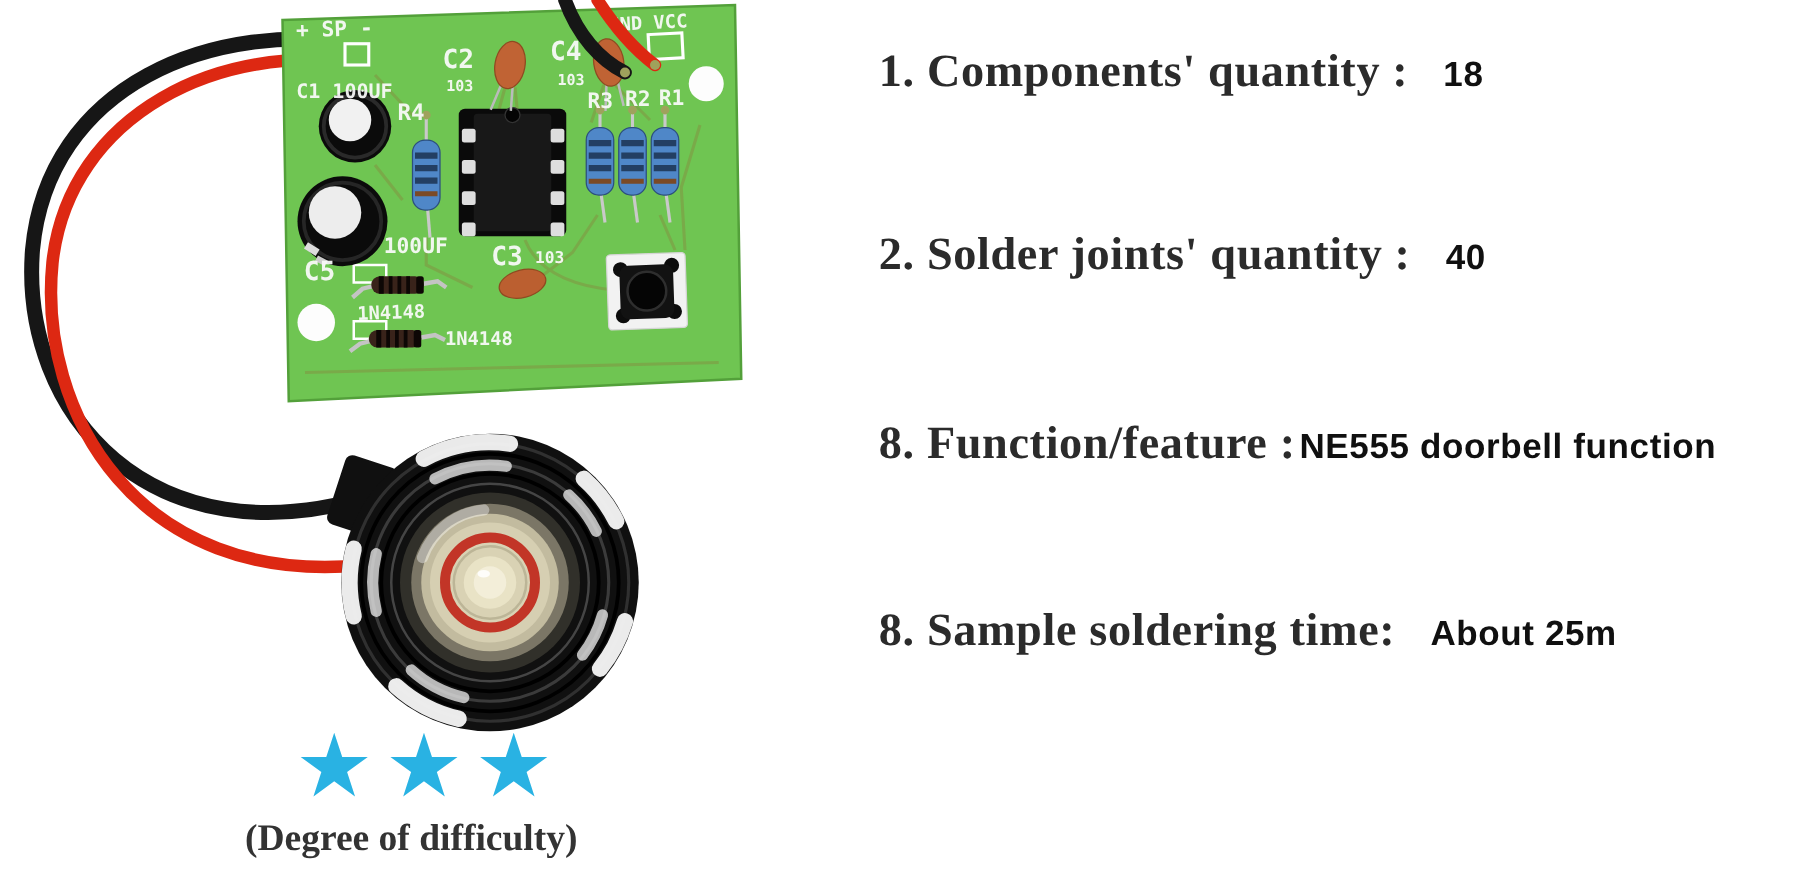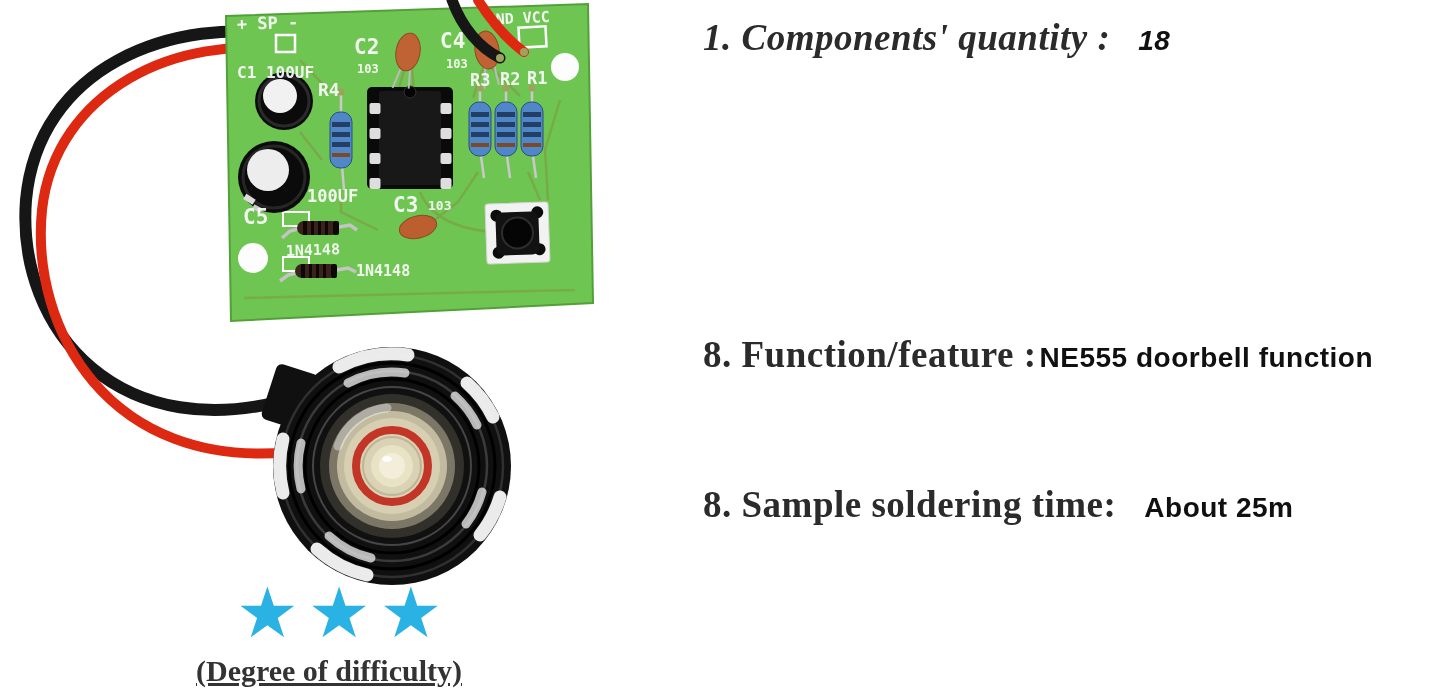--- a/index.html
+++ b/index.html
@@ -5,26 +5,26 @@
   html,body{margin:0;padding:0;background:#fff;}
   #stage{position:relative;width:1445px;height:697px;background:#ffffff;overflow:hidden;
          font-family:"Liberation Sans",sans-serif;}
   .photo-svg{position:absolute;left:0;top:0;}
   .spec-row{position:absolute;left:703px;display:flex;align-items:baseline;white-space:nowrap;}
   .spec-label{font-family:"Liberation Serif",serif;font-weight:700;font-size:37px;color:#2b2b2b;
               letter-spacing:.5px;}
   .spec-value{font-family:"Liberation Sans",sans-serif;font-weight:700;font-size:28px;color:#101010;
               margin-left:28px;letter-spacing:.5px;}
   .spec-row.tight .spec-value{margin-left:3px;}
-  #row1{top:16px;font-style:italic;} #row2{top:182px;} #row3{top:333px;} #row4{top:483px;}
+  #row1{top:36px;} #row2{top:182px;} #row3{top:333px;} #row4{top:483px;}
   .stars{position:absolute;left:236px;top:578px;font-size:70px;line-height:70px;
          font-family:"DejaVu Sans",sans-serif;letter-spacing:9px;}
   .star{display:inline-block;}
   .difficulty-caption{position:absolute;left:186px;top:654px;width:286px;text-align:center;
-        font-family:"Liberation Serif",serif;font-weight:700;font-size:30px;color:#333;text-decoration:underline;}
+        font-family:"Liberation Serif",serif;font-weight:700;font-size:30px;color:#333;}
   .silk{font-family:"DejaVu Sans Mono",monospace;font-weight:700;fill:#fbfbfb;opacity:.93;}
 </style>
 </head>
 <body>
 
 <div id="stage">
 
   <svg class="photo-svg" width="680" height="697" viewBox="0 0 680 697">
 
     <g>
@@ -237,20 +237,24 @@
       <circle cx="392" cy="466" r="21" fill="#e9e3c6"></circle>
       <circle cx="392" cy="466" r="13" fill="#f3eed9"></circle>
       <ellipse cx="387" cy="459" rx="5" ry="3" fill="#ffffff" opacity="0.85"></ellipse>
     </g>
   </svg>
 
   <div class="spec-row" id="row1">
     <span class="spec-label">1. Components' quantity :</span>
     <span class="spec-value">18</span>
   </div>
+  <div class="spec-row" id="row2">
+    <span class="spec-label">2. Solder joints' quantity :</span>
+    <span class="spec-value">40</span>
+  </div>
   <div class="spec-row tight" id="row3">
     <span class="spec-label">8. Function/feature :</span>
     <span class="spec-value">NE555 doorbell function</span>
   </div>
   <div class="spec-row" id="row4">
     <span class="spec-label">8. Sample soldering time:</span>
     <span class="spec-value">About 25m</span>
   </div>
 
   <div class="stars" style="color: rgb(41, 178, 227);"><span class="star">★</span><span class="star">★</span><span class="star">★</span></div>

